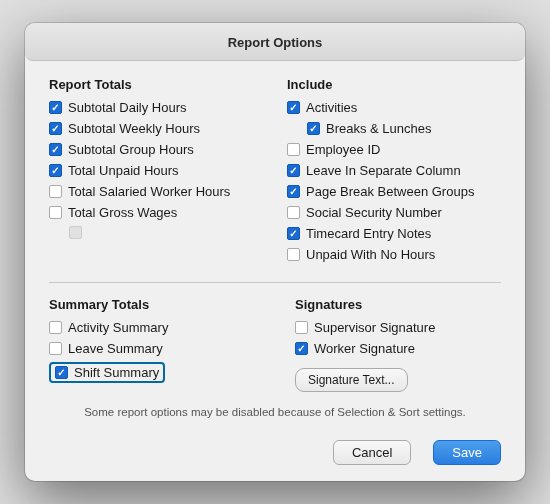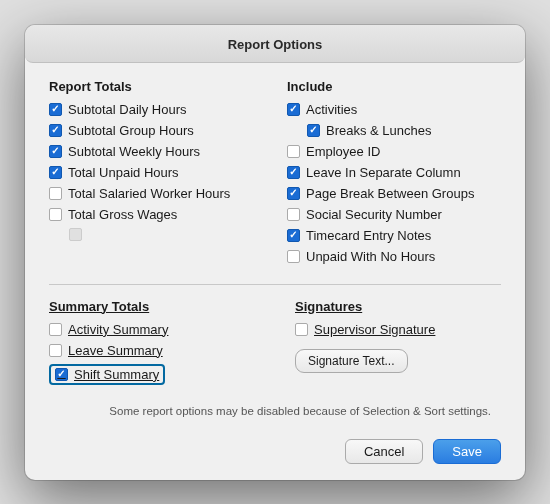--- a/index.html
+++ b/index.html
@@ -91,44 +91,43 @@
       color: #999;
     }
     .divider {
       height: 1px;
       background: #c8c8c8;
       margin: 14px 0;
     }
     .bottom-section {
       display: flex;
       gap: 40px;
-      text-decoration: underline;
     }
     .bottom-col {
       flex: 1;
     }
     .highlighted-item {
       border: 2px solid #0369a1;
       border-radius: 4px;
       padding: 1px 4px;
       display: inline-flex;
       align-items: center;
       gap: 6px;
     }
     .footer-note {
-      text-align: right;
+      text-align: center;
       color: #555;
       font-size: 11.5px;
       margin-top: 14px;
       padding: 0 10px;
     }
     .footer-buttons {
       display: flex;
       justify-content: flex-end;
-      gap: 10px;
+      gap: 22px;
       padding: 10px 24px 16px;
       align-items: flex-start;
     }
     .btn {
       padding: 4px 18px;
       border-radius: 6px;
       font-size: 13px;
       cursor: pointer;
       border: 1px solid #aaa;
       background: linear-gradient(to bottom, #f8f8f8, #e8e8e8);
@@ -163,25 +162,25 @@
     <div class="columns">
 
       <div class="col">
         <div class="section-title">Report Totals</div>
         <div class="checkbox-item">
           <div class="cb checked"></div>
           <span class="label-text">Subtotal Daily Hours</span>
         </div>
         <div class="checkbox-item">
           <div class="cb checked"></div>
+          <span class="label-text">Subtotal Weekly Hours</span>
+        </div>
+        <div class="checkbox-item">
+          <div class="cb checked"></div>
           <span class="label-text">Subtotal Group Hours</span>
-        </div>
-        <div class="checkbox-item">
-          <div class="cb checked"></div>
-          <span class="label-text">Subtotal Weekly Hours</span>
         </div>
         <div class="checkbox-item">
           <div class="cb checked"></div>
           <span class="label-text">Total Unpaid Hours</span>
         </div>
         <div class="checkbox-item">
           <div class="cb"></div>
           <span class="label-text">Total Salaried Worker Hours</span>
         </div>
         <div class="checkbox-item">
@@ -250,20 +249,24 @@
             <span class="label-text">Shift Summary</span>
           </div>
         </div>
       </div>
 
       <div class="bottom-col">
         <div class="section-title">Signatures</div>
         <div class="checkbox-item">
           <div class="cb"></div>
           <span class="label-text">Supervisor Signature</span>
+        </div>
+        <div class="checkbox-item">
+          <div class="cb checked"></div>
+          <span class="label-text">Worker Signature</span>
         </div>
         <button class="signature-text-btn">Signature Text...</button>
       </div>
     </div>
 
     <div class="footer-note">Some report options may be disabled because of Selection &amp; Sort settings.</div>
   </div>
 
   <div class="footer-buttons">
     <button class="btn">Cancel</button>

